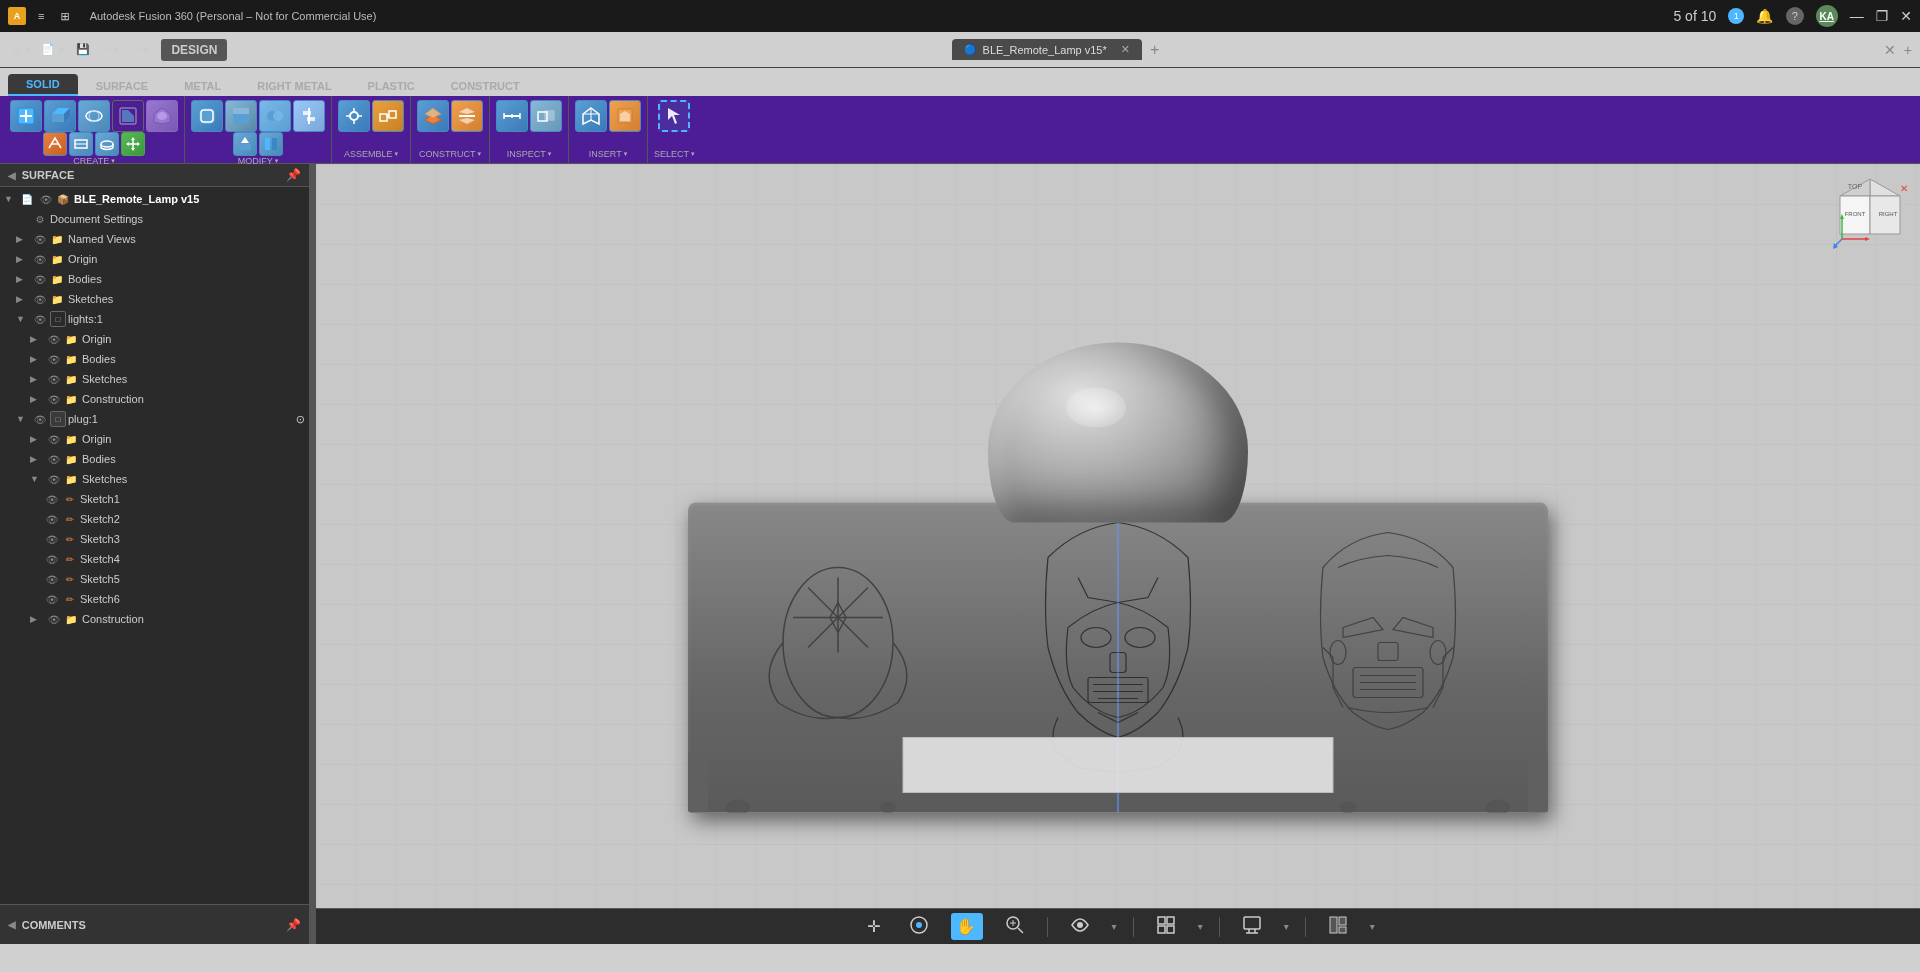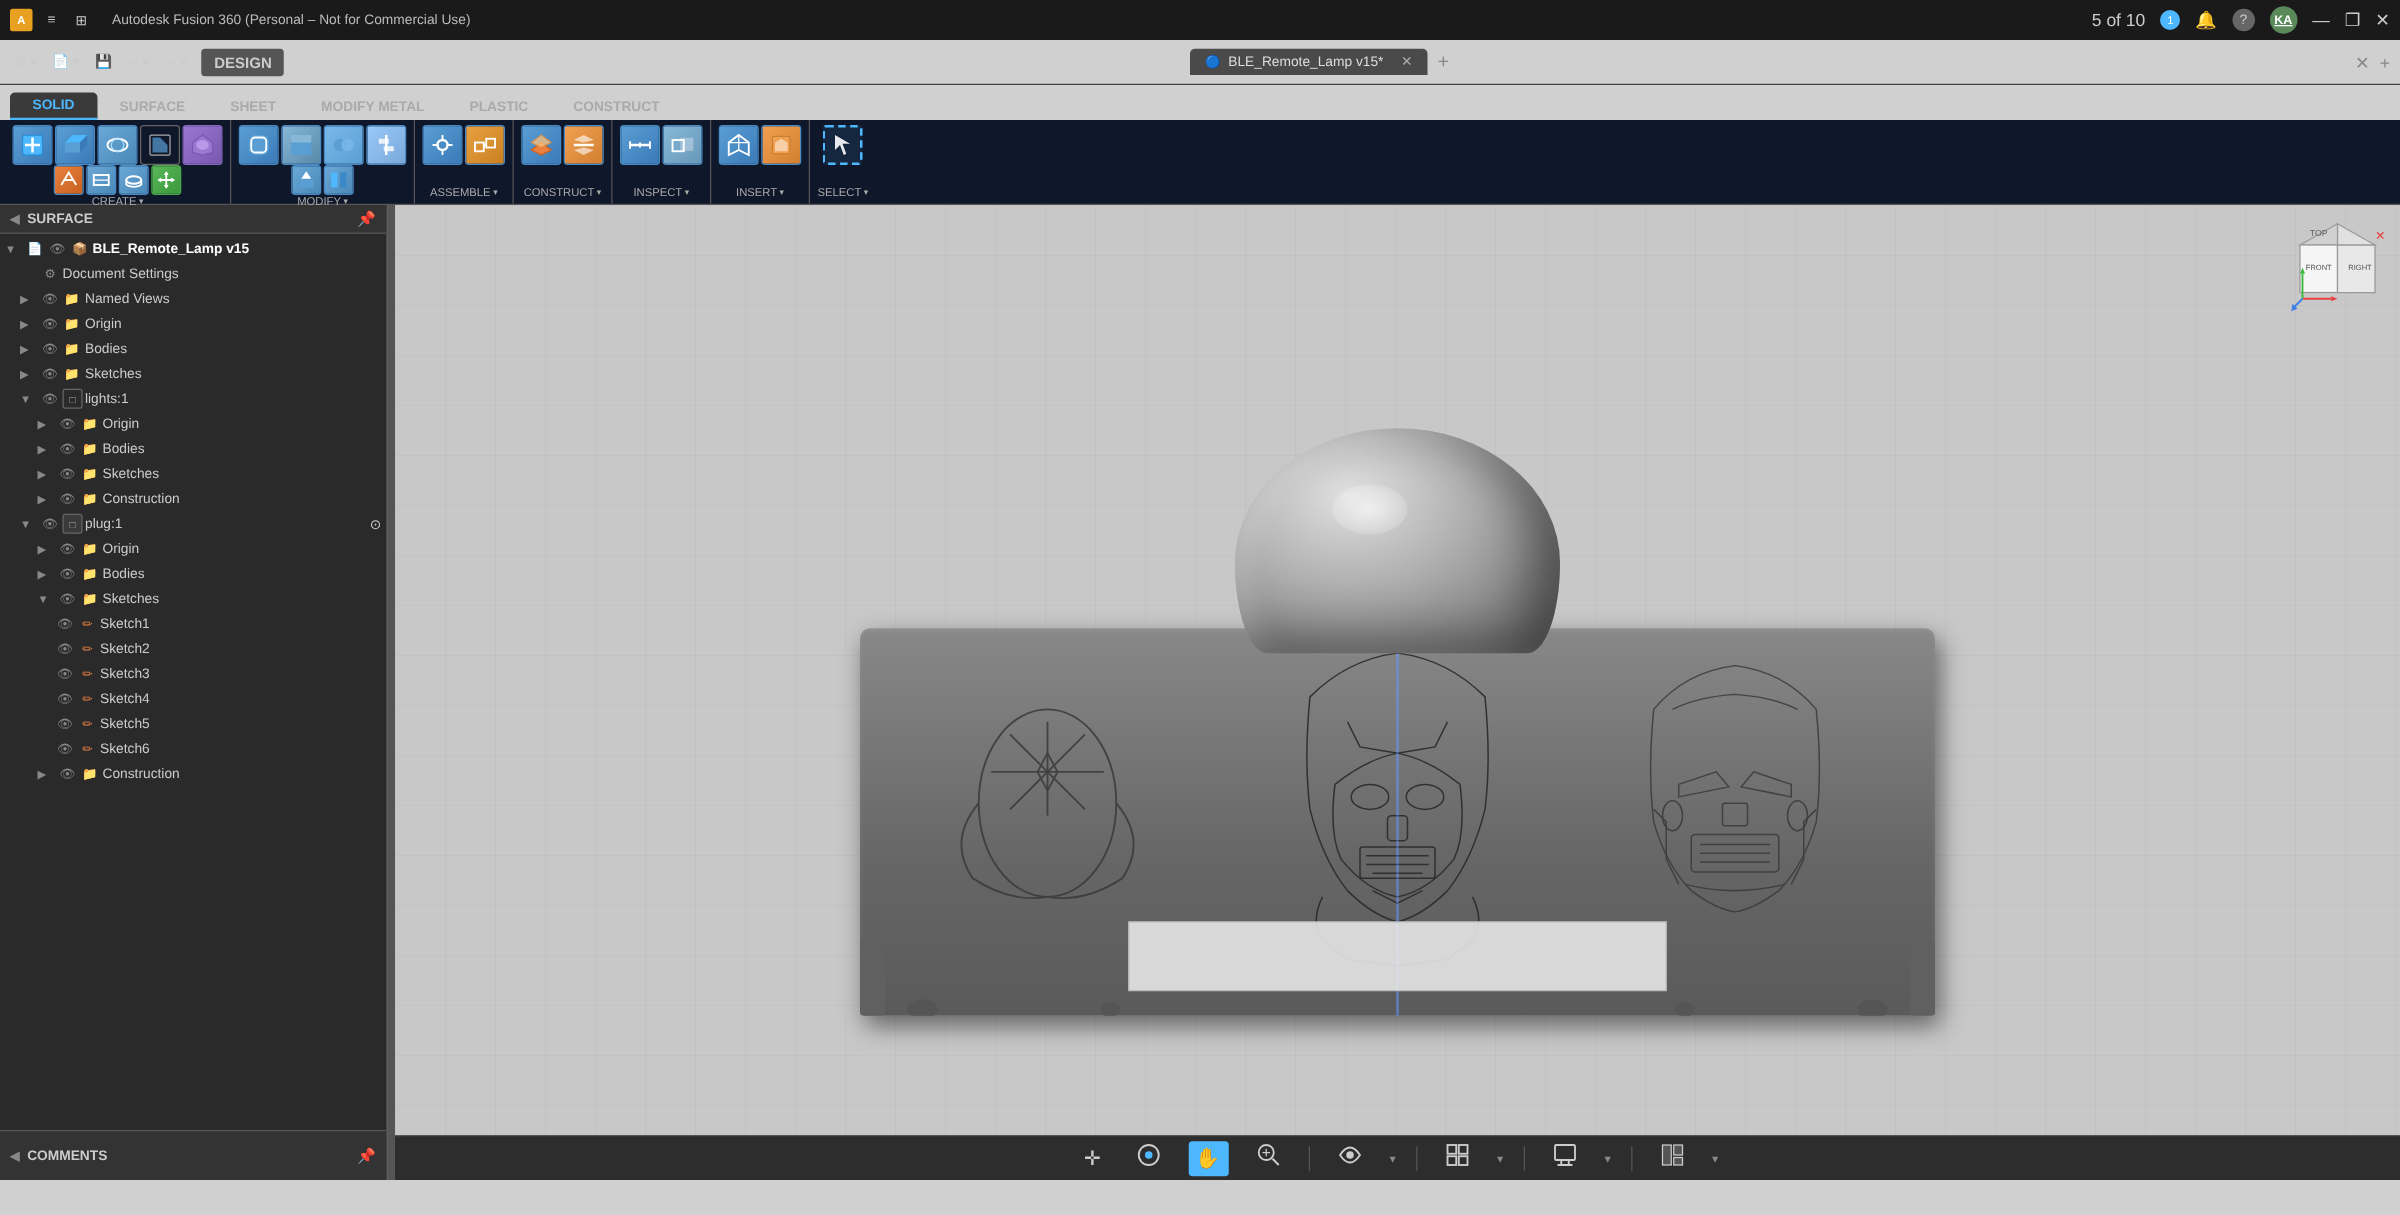--- a/index.html
+++ b/index.html
@@ -19,21 +19,21 @@
     #top-toolbar { height: 36px; display: flex; align-items: center; padding: 0 8px; gap: 8px; border-bottom: 1px solid #444; }
     .tool-group-small { display: flex; align-items: center; gap: 4px; }
     .tool-btn-small { color: #ccc; background: none; border: none; cursor: pointer; font-size: 11px; display: flex; align-items: center; gap: 2px; padding: 2px 4px; }
 
     
     #tab-row { height: 28px; display: flex; align-items: flex-end; padding: 0 8px; }
     .tab { padding: 4px 18px; cursor: pointer; font-size: 11px; font-weight: bold; color: #aaa; border-radius: 4px 4px 0 0; }
     .tab.active { background: #3a3a3a; color: #4db8ff; border-bottom: 2px solid #4db8ff; }
 
     
-    #main-toolbar { height: 68px; background: #0f172a; display: flex; align-items: center; padding: 0 4px; border-bottom: 1px solid #555; }
+    #main-toolbar { height: 68px; background: #4c1d95; display: flex; align-items: center; padding: 0 4px; border-bottom: 1px solid #555; }
     .toolbar-section { display: flex; flex-direction: column; align-items: center; padding: 4px 6px; border-right: 1px solid #555; height: 100%; justify-content: space-between; }
     .toolbar-section:last-child { border-right: none; }
     .toolbar-icons-row { display: flex; align-items: center; gap: 2px; }
     .toolbar-label { font-size: 9px; color: #aaa; text-align: center; display: flex; align-items: center; gap: 2px; }
     .toolbar-label .arrow { font-size: 7px; }
     .tb-icon { width: 32px; height: 32px; background: linear-gradient(135deg, #5a9fd4, #3a7ab8); border-radius: 3px; cursor: pointer; display: flex; align-items: center; justify-content: center; font-size: 14px; color: white; border: 1px solid #4a8ac4; }
     .tb-icon.green { background: linear-gradient(135deg, #5ab85a, #3a983a); border-color: #4aa84a; }
     .tb-icon.purple { background: linear-gradient(135deg, #9878d0, #7858b0); border-color: #8868c0; }
     .tb-icon.selected-box { background: transparent; border: 2px dashed #4db8ff; }
     .tb-icon-sm { width: 24px; height: 24px; font-size: 11px; }
@@ -157,22 +157,22 @@
   </div>
   <div style="display:flex; align-items:center; gap:8px;">
     <span style="cursor:pointer; color:#888; font-size:14px;">✕</span>
     <span style="cursor:pointer; color:#888; font-size:14px;">+</span>
   </div>
 </div>
 
 <div id="tab-row">
   <div class="tab active">SOLID</div>
   <div class="tab">SURFACE</div>
-  <div class="tab">SHEET</div>
-  <div class="tab">MODIFY METAL</div>
+  <div class="tab">METAL</div>
+  <div class="tab">RIGHT METAL</div>
   <div class="tab">PLASTIC</div>
   <div class="tab">CONSTRUCT</div>
 </div>
 
 <div id="main-toolbar">
 
   <div class="toolbar-section">
     <div class="toolbar-icons-row">
       <div class="tb-icon" title="New Component">
         <svg width="20" height="20" viewBox="0 0 20 20">

